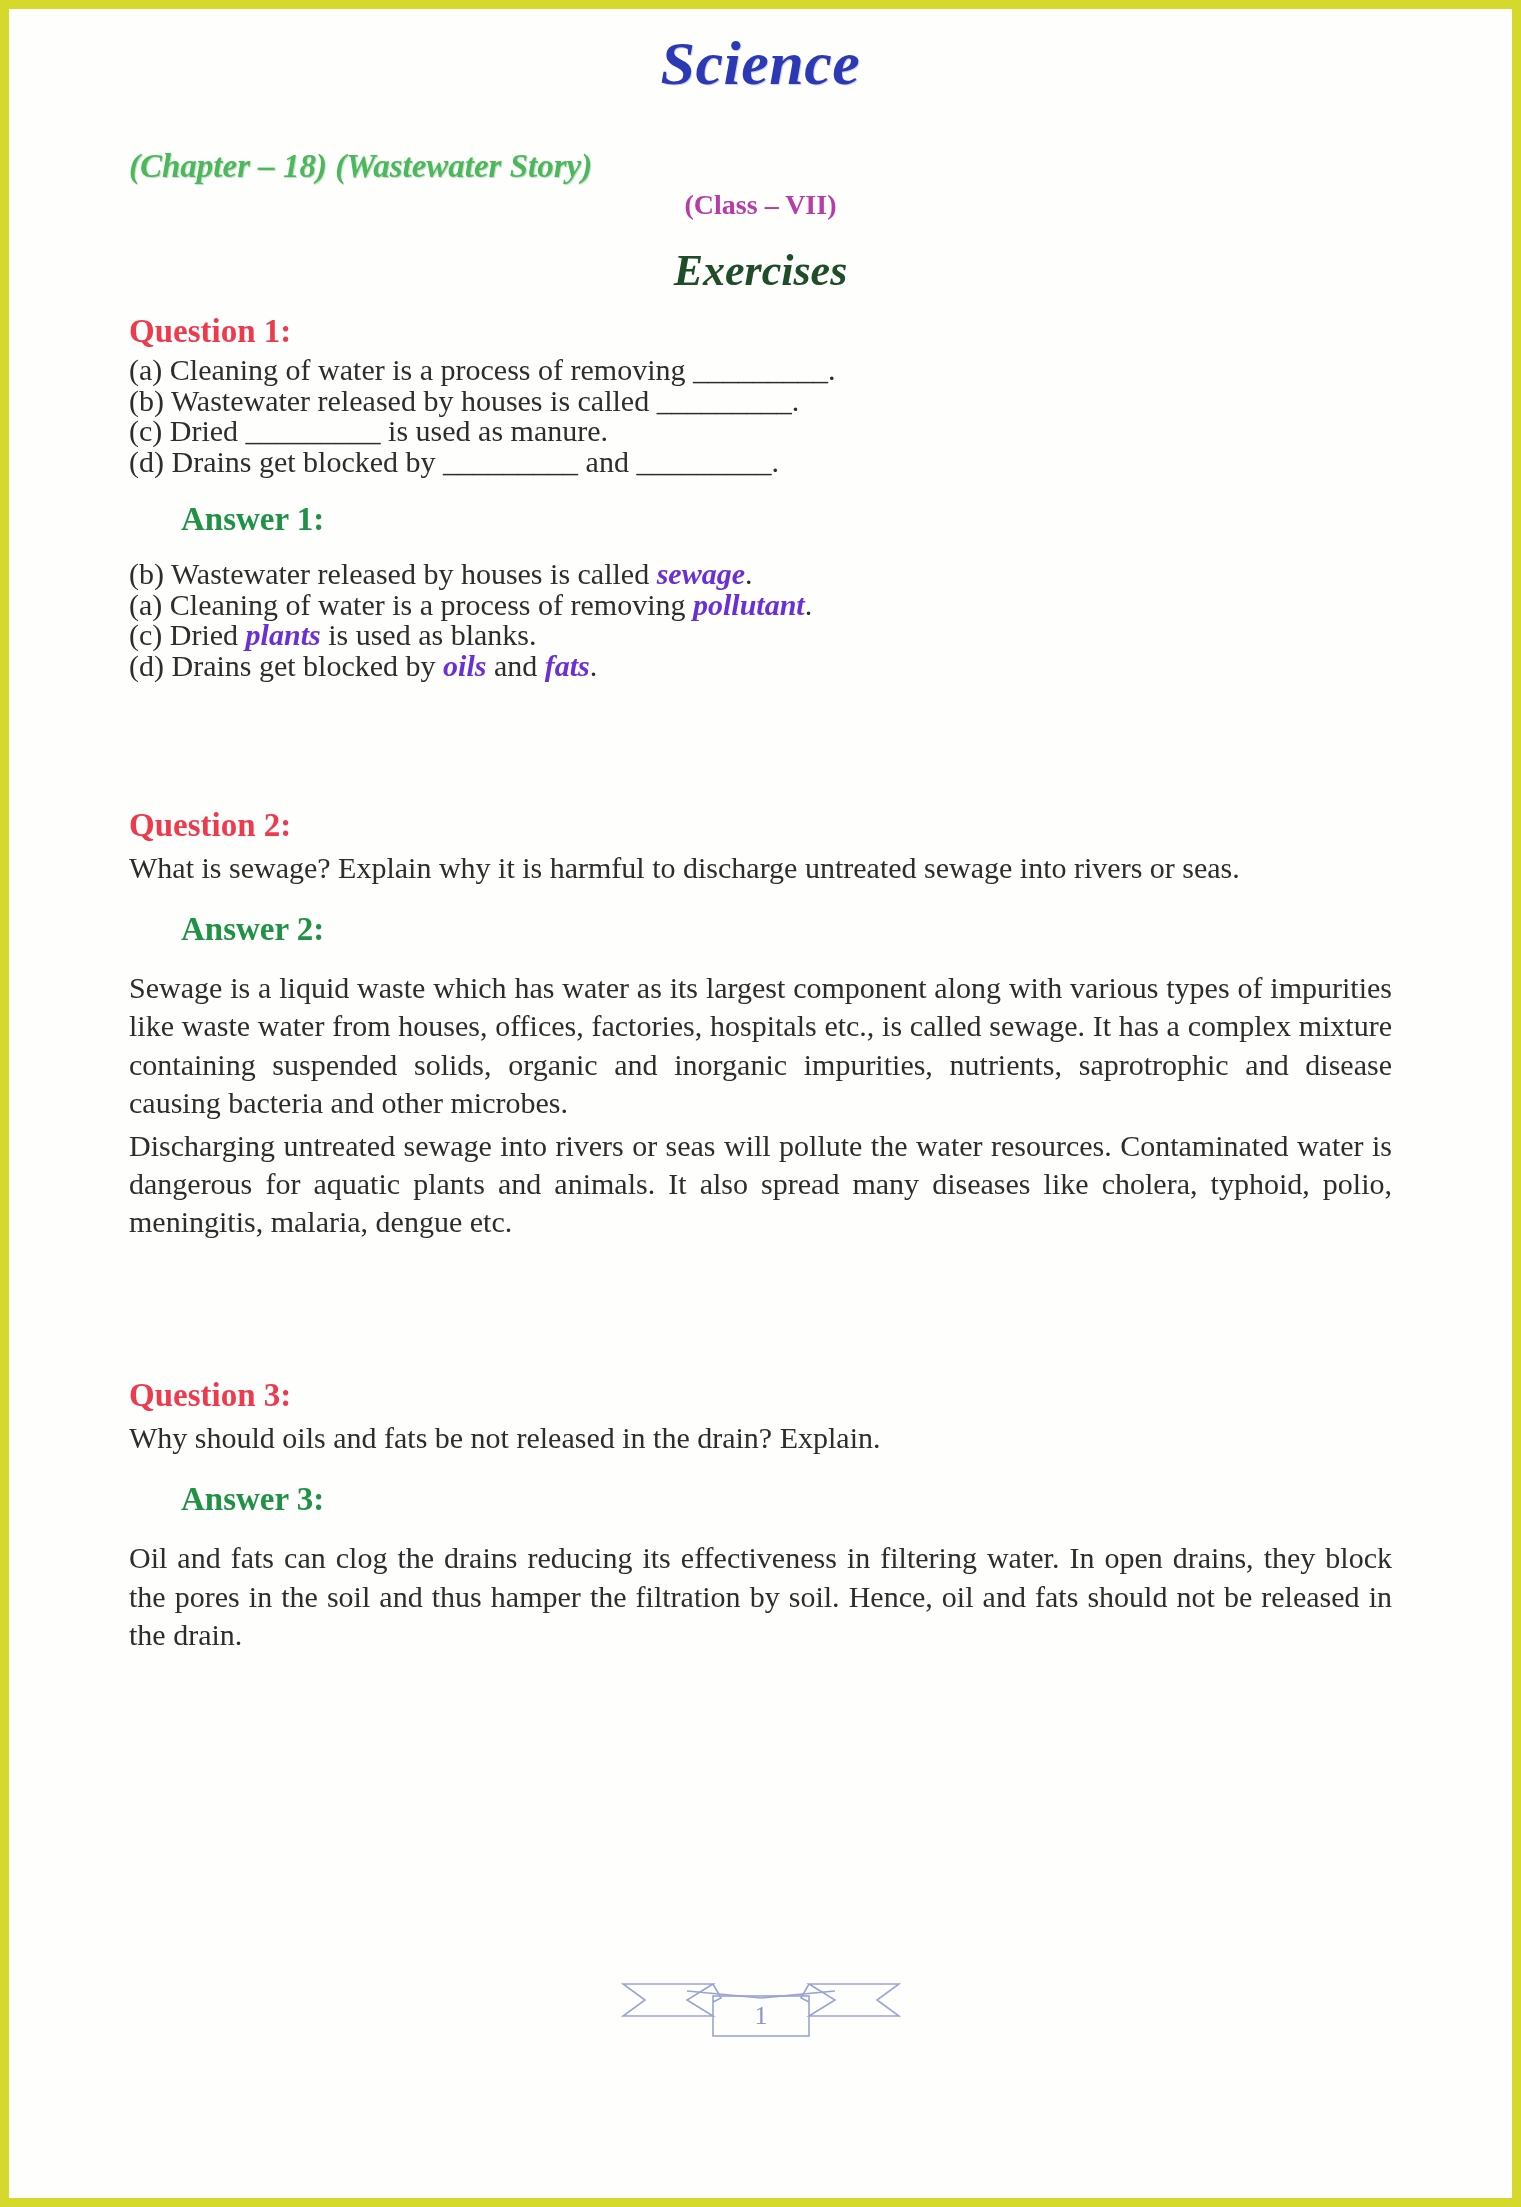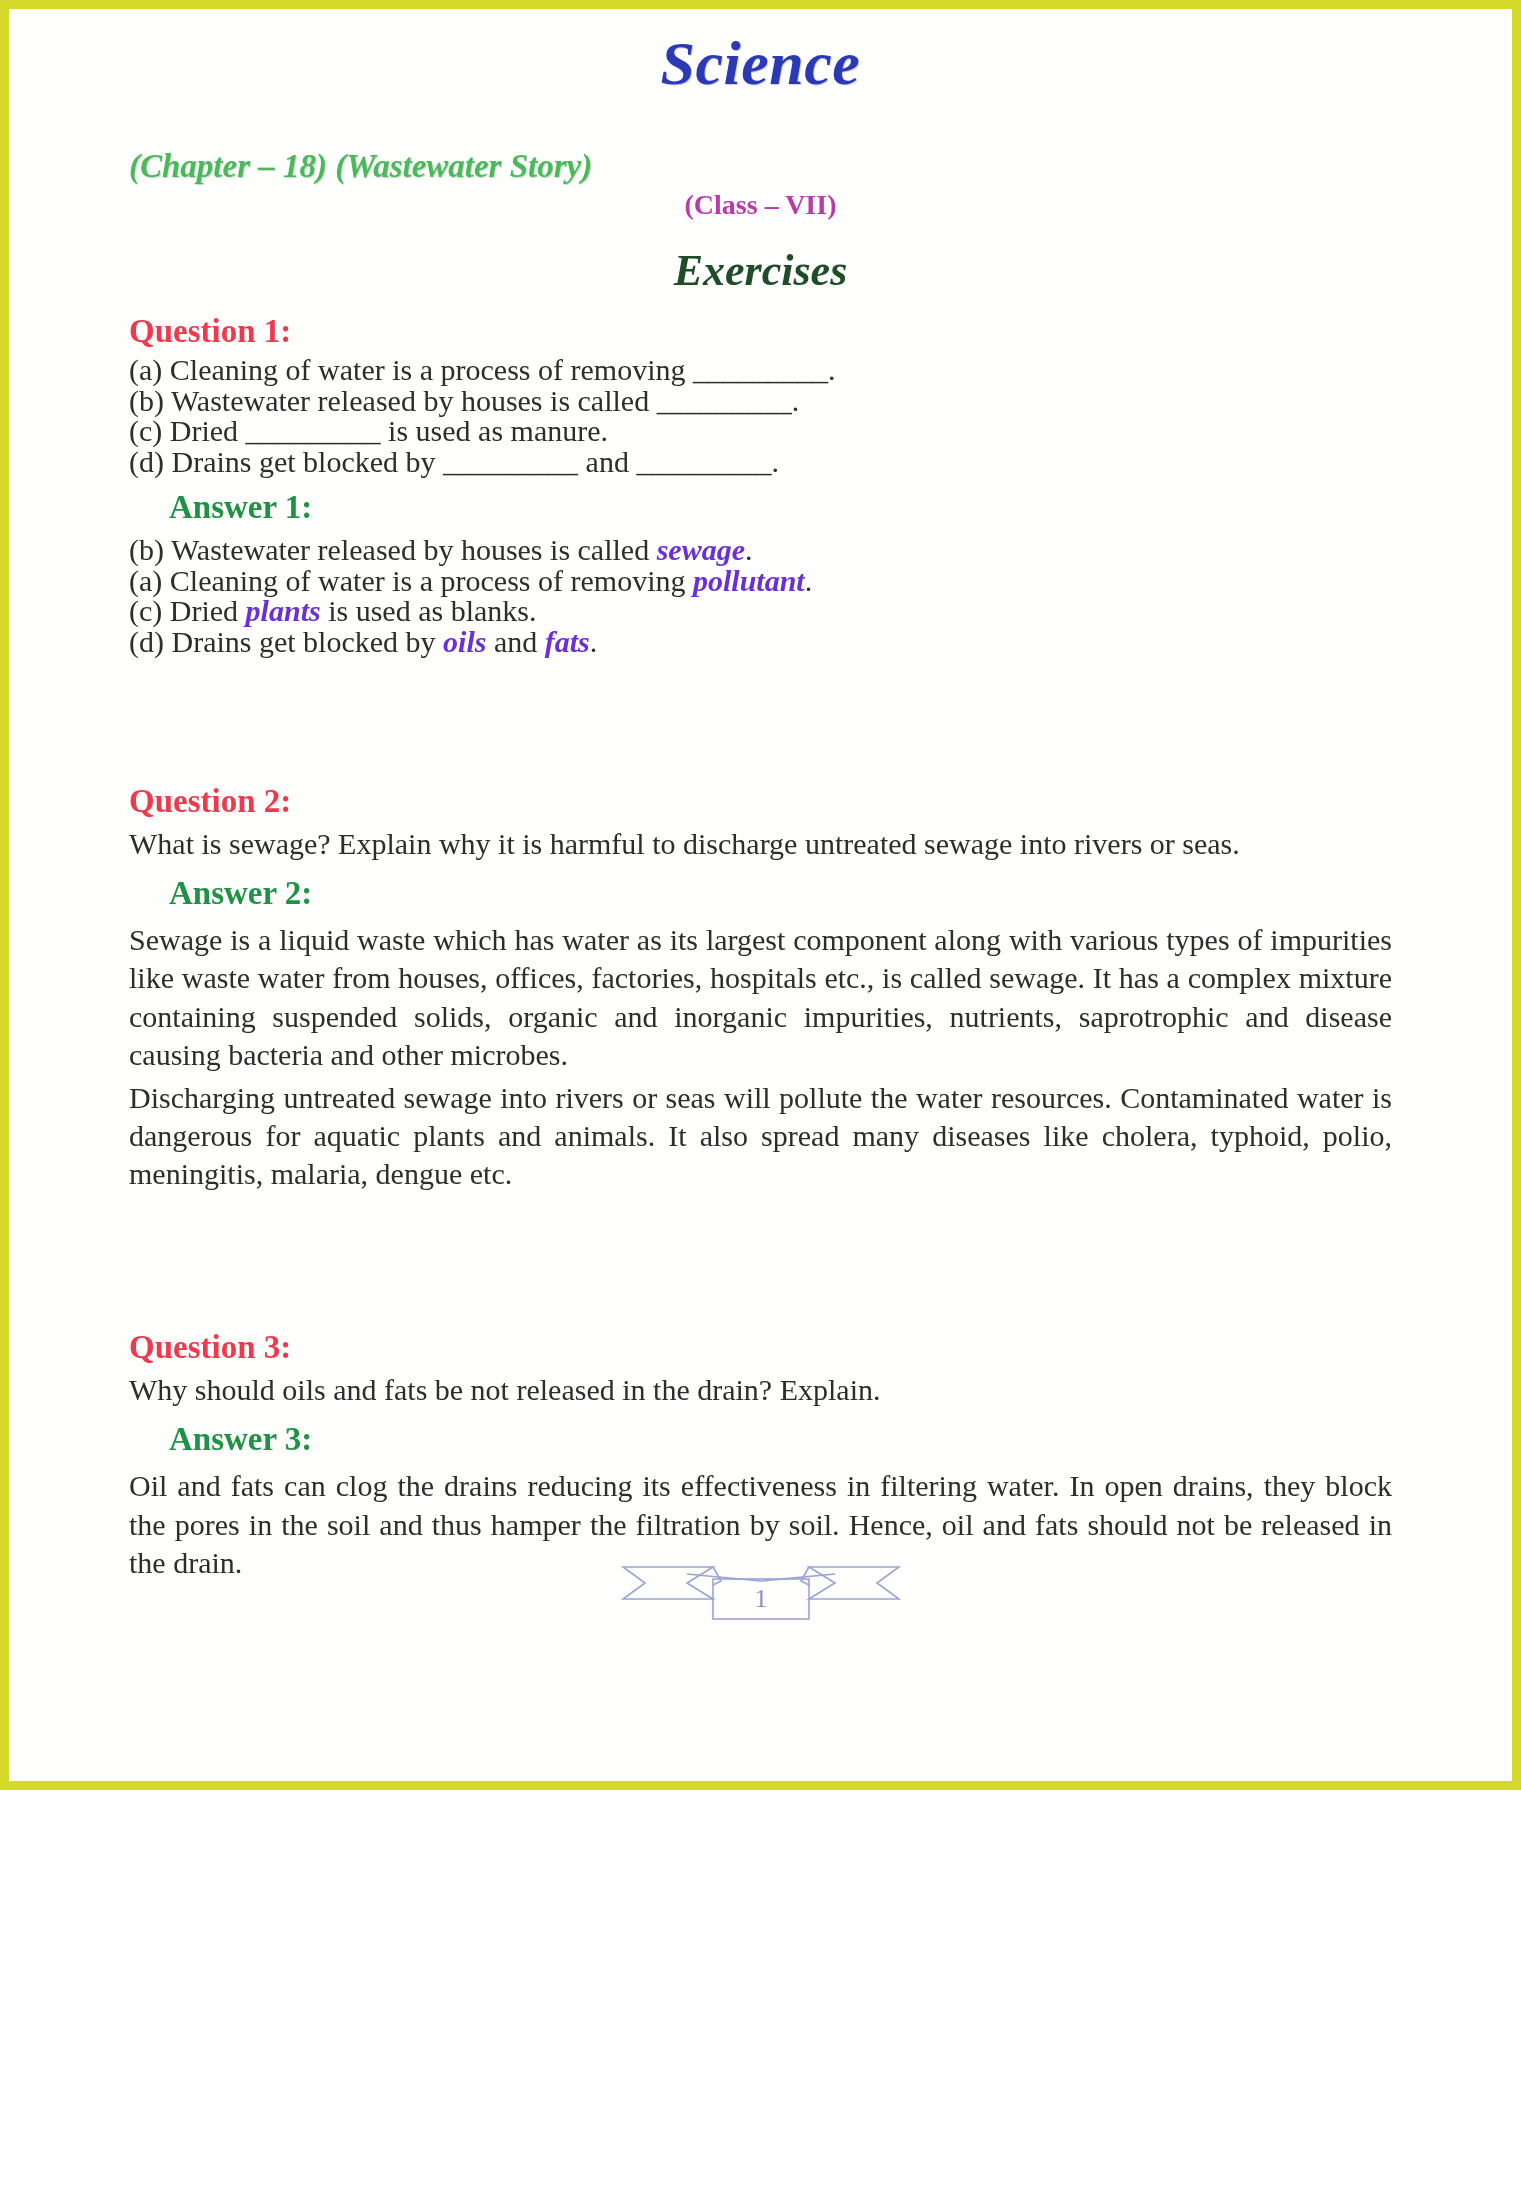--- a/index.html
+++ b/index.html
@@ -10,21 +10,21 @@
   }
   body {
     width: 1521px;
     height: 2207px;
     font-family: "Liberation Serif", "DejaVu Serif", serif;
   }
 
   #page {
     position: relative;
     width: 1521px;
-    height: 1790px;
+    height: 2207px;
     background: #f97316;
     border: 9px solid #d4d92b;
     overflow: hidden;
   }
 
   #paper {
     position: absolute;
     left: 0; top: 0; right: 0; bottom: 0;
     background: #fefefd;
     padding: 0 120px;
@@ -89,21 +89,21 @@
     line-height: 1.2;
     margin: 0;
     padding-top: 16px;
   }
 
   .a-head {
     color: #1f9245;
     font-weight: bold;
     font-size: 33px;
     line-height: 1.2;
-    margin: 4px;
+    margin: 16px;
     padding-left: 36px;
     padding-top: 6px;
   }
 
   .body-text {
     color: #2d2d2d;
     font-size: 30px;
     line-height: 1.02;
     margin: 0;
     padding-top: 4px;

